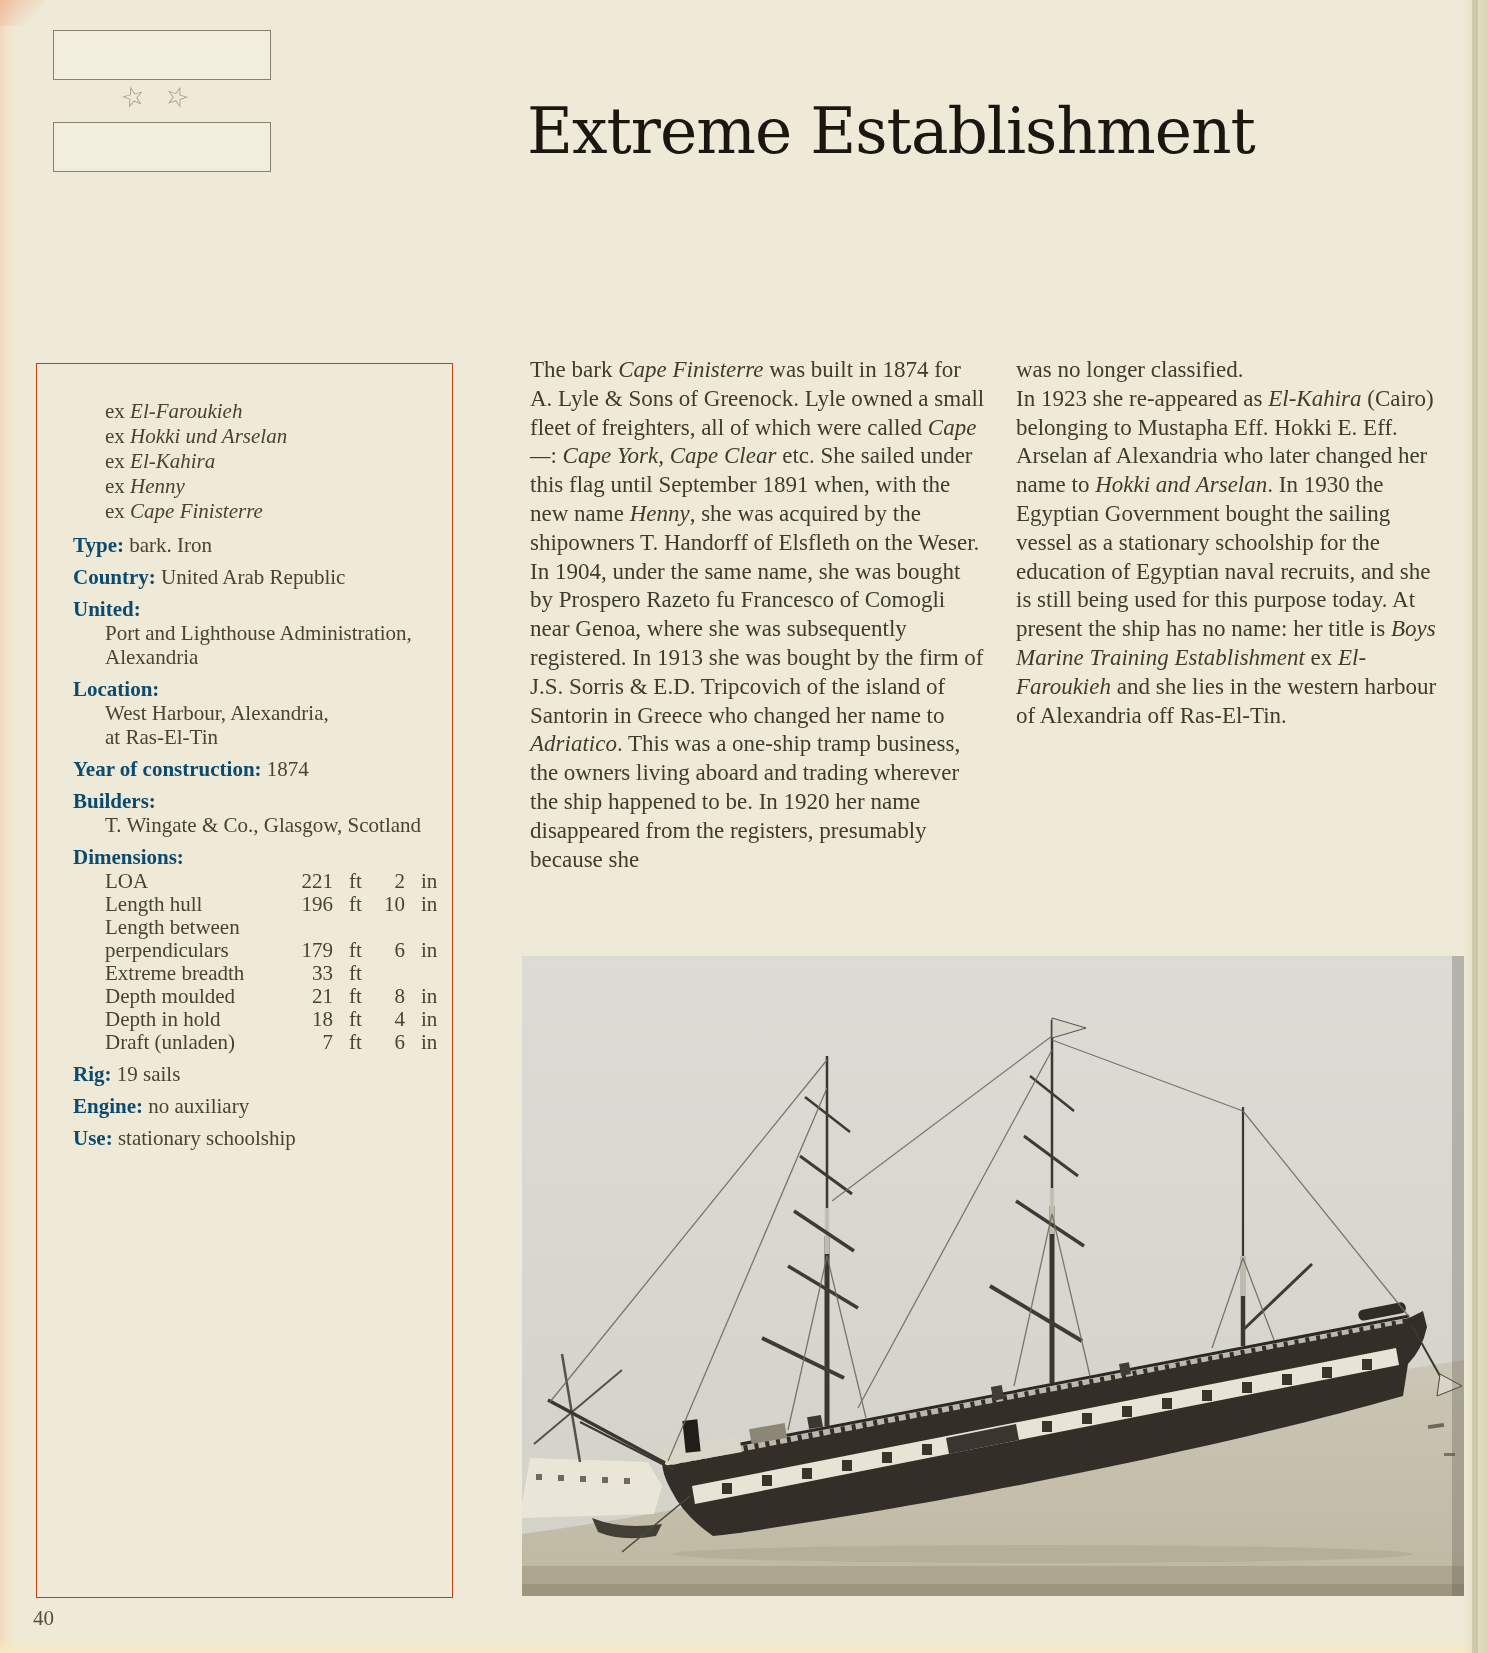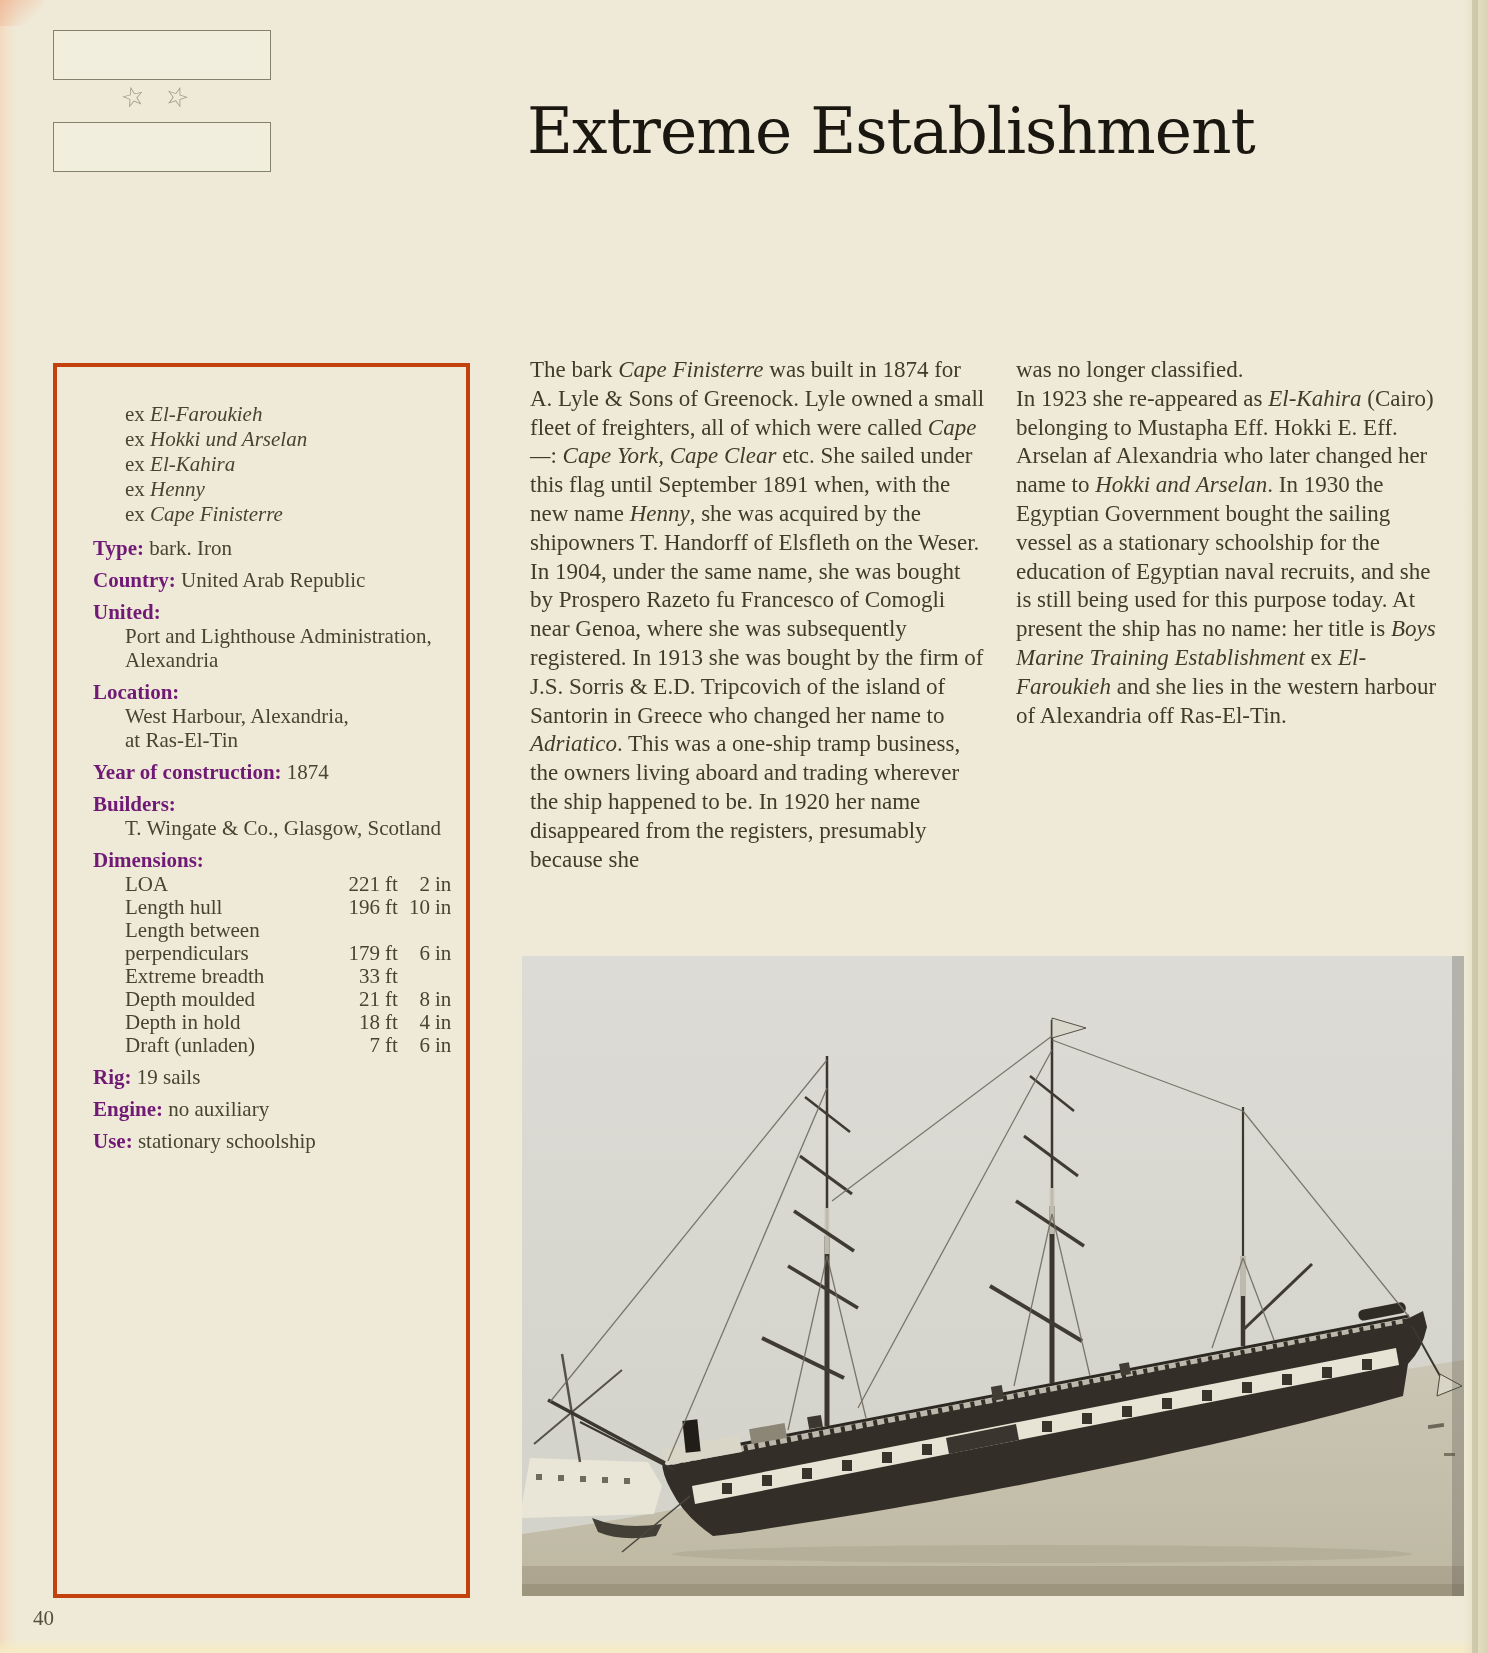--- a/index.html
+++ b/index.html
@@ -32,31 +32,31 @@
   .flag-stars span{display:inline-block;}
   .flag-stars .s1{transform:rotate(-14deg);}
   .flag-stars .s2{transform:rotate(18deg);}
 
   
   h1.title{position:absolute;left:527px;top:10px;margin:0;
     font-family:"DejaVu Serif", serif;font-weight:400;
     font-size:63px;line-height:81px;letter-spacing:-1px;color:#1a1710;}
 
   
-  .specs{position:absolute;left:53px;top:363px;width:417px;height:1235px;
-    box-sizing:border-box;border:4px solid #c2410c;
+  .specs{position:absolute;left:36px;top:363px;width:417px;height:1235px;
+    box-sizing:border-box;border:1px solid #c2410c;
     padding:36px 12px 0 36px;
     color:#474430;font-size:21px;line-height:22px;}
   .exnames{margin-left:32px;margin-bottom:12px;}
   .exline{margin-bottom:3px;}
   .field{margin-bottom:10px;}
-  .lbl{font-weight:700;color:#701a75;}
+  .lbl{font-weight:700;color:#0c4a6e;}
   .ind{margin-left:32px;margin-top:2px;}
   .dims{margin-left:32px;margin-top:2px;}
-  .dimrow{display:grid;grid-template-columns:1fr 42px 22px 28px 24px;margin-bottom:1px;}
+  .dimrow{display:grid;grid-template-columns:1fr 42px 22px 28px 24px;margin-bottom:1px;gap:11px;}
   .dn{text-align:right;}
   .du{padding-left:5px;}
   em{font-style:italic;}
 
   
   .col{position:absolute;top:356px;color:#3f3c2b;font-size:23px;line-height:28.8px;}
   .col p{margin:0;}
   .col1{left:530px;width:456px;}
   .col2{left:1016px;width:428px;}
 

